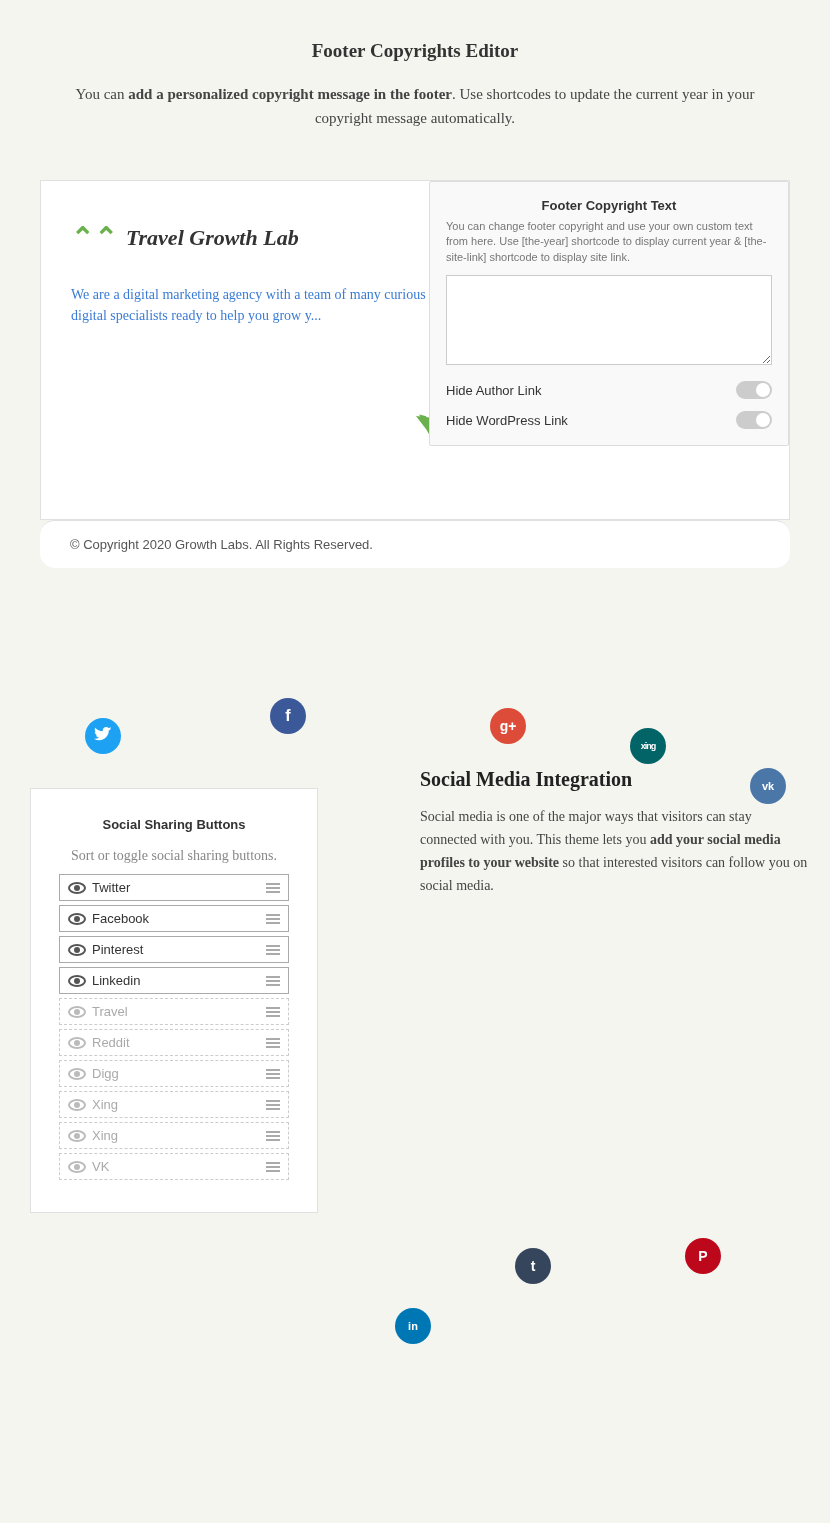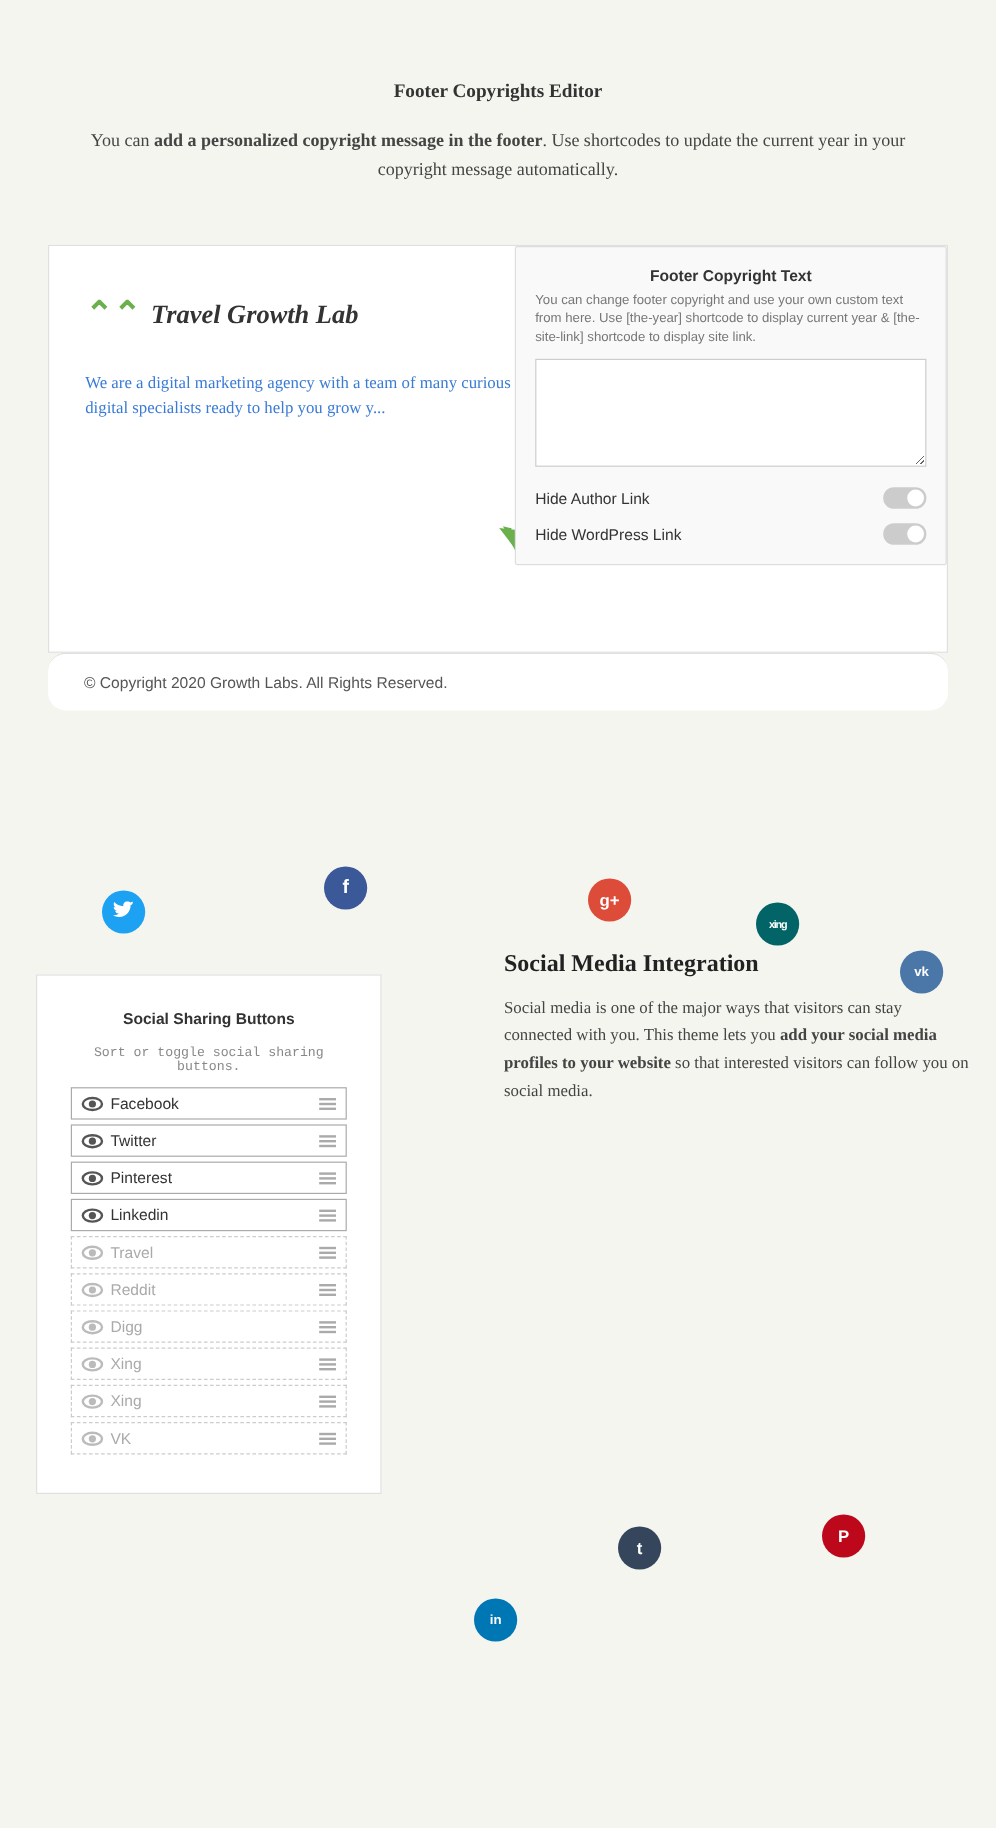--- a/index.html
+++ b/index.html
@@ -10,25 +10,24 @@
       width: 830px;
       min-height: 1523px;
     }
 
     
     .section-footer-editor {
       padding: 40px 40px 20px 40px;
       text-align: center;
     }
     .section-footer-editor h2 {
-      font-size: 16px;
+      font-size: 19px;
       font-weight: bold;
       margin-bottom: 20px;
       font-family: Georgia, serif;
-      margin-top: 28px;
     }
     .section-footer-editor p {
       font-size: 15px;
       line-height: 1.6;
       max-width: 720px;
       margin: 0 auto;
       color: #444;
     }
     .section-footer-editor p strong {
       font-weight: bold;
@@ -196,24 +195,24 @@
       text-align: center;
     }
     .social-sharing-panel h4 {
       font-size: 13px;
       font-weight: bold;
       color: #333;
       font-family: Arial, sans-serif;
       margin-bottom: 2px;
     }
     .social-sharing-panel .subtitle {
-      font-size: 11px;
+      font-size: 14px;
       color: #888;
       margin-bottom: 10px;
-      font-family: Liberation Mono, monospace;
+      font-family: Liberation Serif, serif;
       margin-top: 16px;
     }
     .social-item {
       display: flex;
       align-items: center;
       justify-content: space-between;
       border: 1px dashed #ccc;
       padding: 5px 8px;
       margin-bottom: 4px;
       background: #fff;
@@ -372,32 +371,32 @@
 
   <div class="social-sharing-panel">
     <h4>Social Sharing Buttons</h4>
     <p class="subtitle">Sort or toggle social sharing buttons.</p>
 
     <div id="social-items-container">
 
     <div class="social-item active">
       <div class="social-item-left">
         <span class="eye-icon"></span>
+        <span>Twitter</span>
+      </div>
+      <div class="hamburger-icon">
+        <span></span>
+        <span></span>
+        <span></span>
+      </div>
+    </div>
+        <div class="social-item active">
+      <div class="social-item-left">
+        <span class="eye-icon"></span>
         <span>Facebook</span>
-      </div>
-      <div class="hamburger-icon">
-        <span></span>
-        <span></span>
-        <span></span>
-      </div>
-    </div>
-        <div class="social-item active">
-      <div class="social-item-left">
-        <span class="eye-icon"></span>
-        <span>Twitter</span>
       </div>
       <div class="hamburger-icon">
         <span></span>
         <span></span>
         <span></span>
       </div>
     </div>
         <div class="social-item active">
       <div class="social-item-left">
         <span class="eye-icon"></span>

